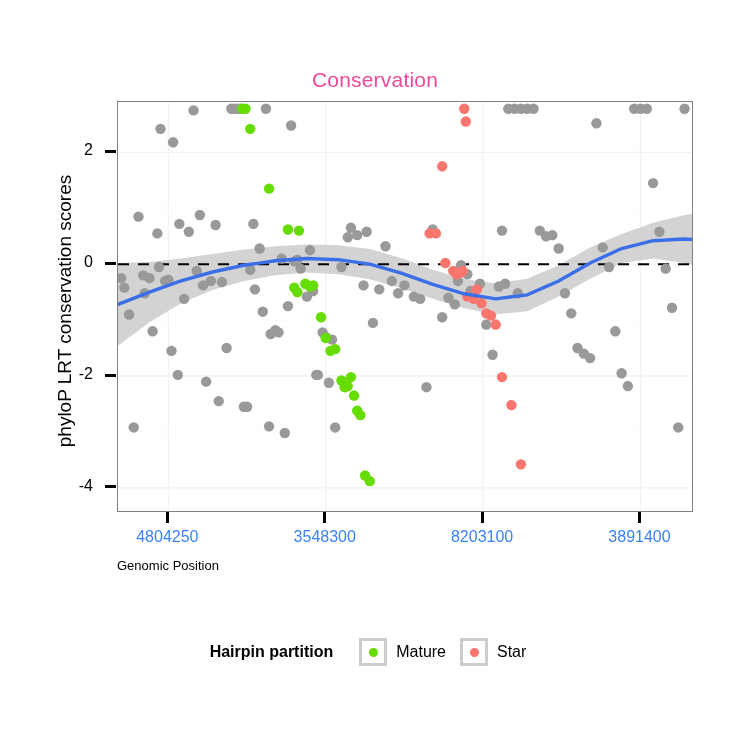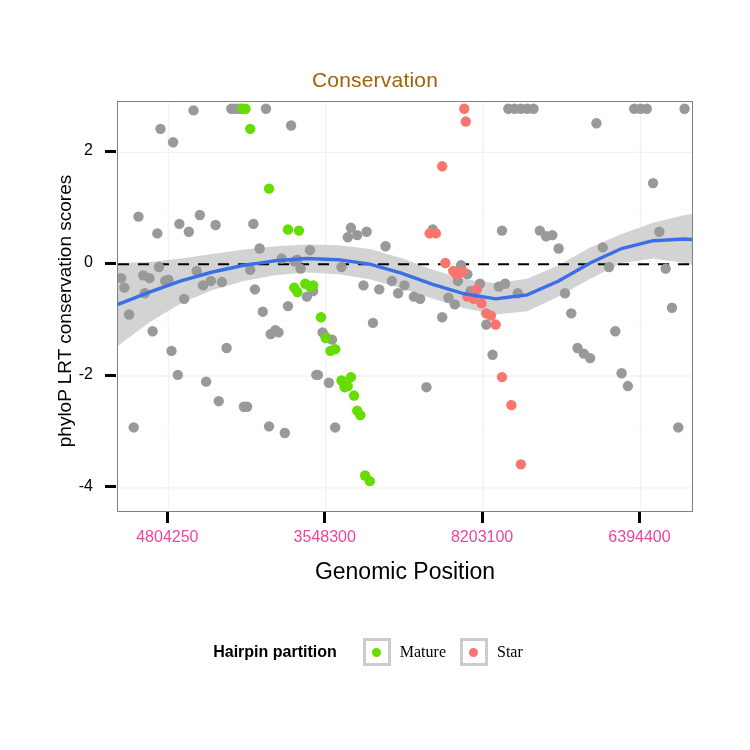--- a/index.html
+++ b/index.html
@@ -8,37 +8,37 @@
     background:#ffffff;
     font-family:"Liberation Sans", sans-serif;
     overflow:hidden;
   }
   #root{position:relative;width:750px;height:750px;}
 
   
   .chart-title{
     position:absolute;left:0;top:68px;width:750px;
     text-align:center;
-    font-size:21px;color:#a16207;
+    font-size:21px;color:#ec4899;
     letter-spacing:0.2px;
   }
 
   
   .y-axis-title{
     position:absolute;
     left:-145px;top:300px;
     width:420px;
     text-align:center;
     font-size:19px;color:#000;
     transform:rotate(-90deg);
     transform-origin:center center;
   }
   .x-axis-title{
     position:absolute;left:117px;top:558px;width:576px;
-    text-align:center;font-size:23px;color:#000;
+    font-size:13px;color:#000;
   }
 
   
   #panel{
     position:absolute;
     left:117px;top:101px;
     width:576px;height:411px;
     background:#ffffff;
     border:1.5px solid #808080;
     box-sizing:border-box;
@@ -49,34 +49,34 @@
   
   .ytick{position:absolute;width:11px;height:3px;background:#000;left:105px;}
   .ytick-label{
     position:absolute;right:657px;
     font-size:16px;color:#000;text-align:right;
     white-space:nowrap;
   }
   .xtick{position:absolute;width:3px;height:11px;background:#000;top:512px;}
   .xtick-label{
     position:absolute;top:528px;
-    font-size:16px;color:#ec4899;text-align:center;
+    font-size:16px;color:#3b82f6;text-align:center;
     width:120px;white-space:nowrap;
   }
 
   
   #legend{
     position:absolute;left:0;top:638px;width:750px;
     display:flex;align-items:center;justify-content:center;
     gap:8px;
   }
   .legend-title{
     font-size:16px;font-weight:bold;color:#000;margin-right:18px;
   }
-  .legend-item{display:flex;align-items:center;margin-right:14px;font-family:Liberation Serif, serif;}
+  .legend-item{display:flex;align-items:center;margin-right:14px;}
   .legend-key{
     width:28px;height:28px;background:#ffffff;
     border:3px solid #cccccc;
     box-sizing:border-box;
     display:flex;align-items:center;justify-content:center;
     margin-right:9px;
   }
   .legend-dot{width:9px;height:9px;border-radius:50%;}
   .legend-label{font-size:16px;color:#000;}
 </style>
@@ -303,21 +303,21 @@
       <div class="ytick-label" style="top: 476.837px;">-4</div>
     </div>
   <div id="xticks">
       <div class="xtick" style="left: 165.861px;"></div>
       <div class="xtick-label" style="left: 107.361px;">4804250</div>
       <div class="xtick" style="left: 323.238px;"></div>
       <div class="xtick-label" style="left: 264.738px;">3548300</div>
       <div class="xtick" style="left: 480.615px;"></div>
       <div class="xtick-label" style="left: 422.115px;">8203100</div>
       <div class="xtick" style="left: 637.992px;"></div>
-      <div class="xtick-label" style="left: 579.492px;">6394400</div>
+      <div class="xtick-label" style="left: 579.492px;">3891400</div>
     </div>
 
   <div class="x-axis-title">Genomic Position</div>
 
   <div id="legend">
     <span class="legend-title">Hairpin partition</span>
     <div id="legend-items" style="display: flex; align-items: center;">
         <div class="legend-item">
           <div class="legend-key">
             <div class="legend-dot" style="background: rgb(102, 221, 0);"></div>

